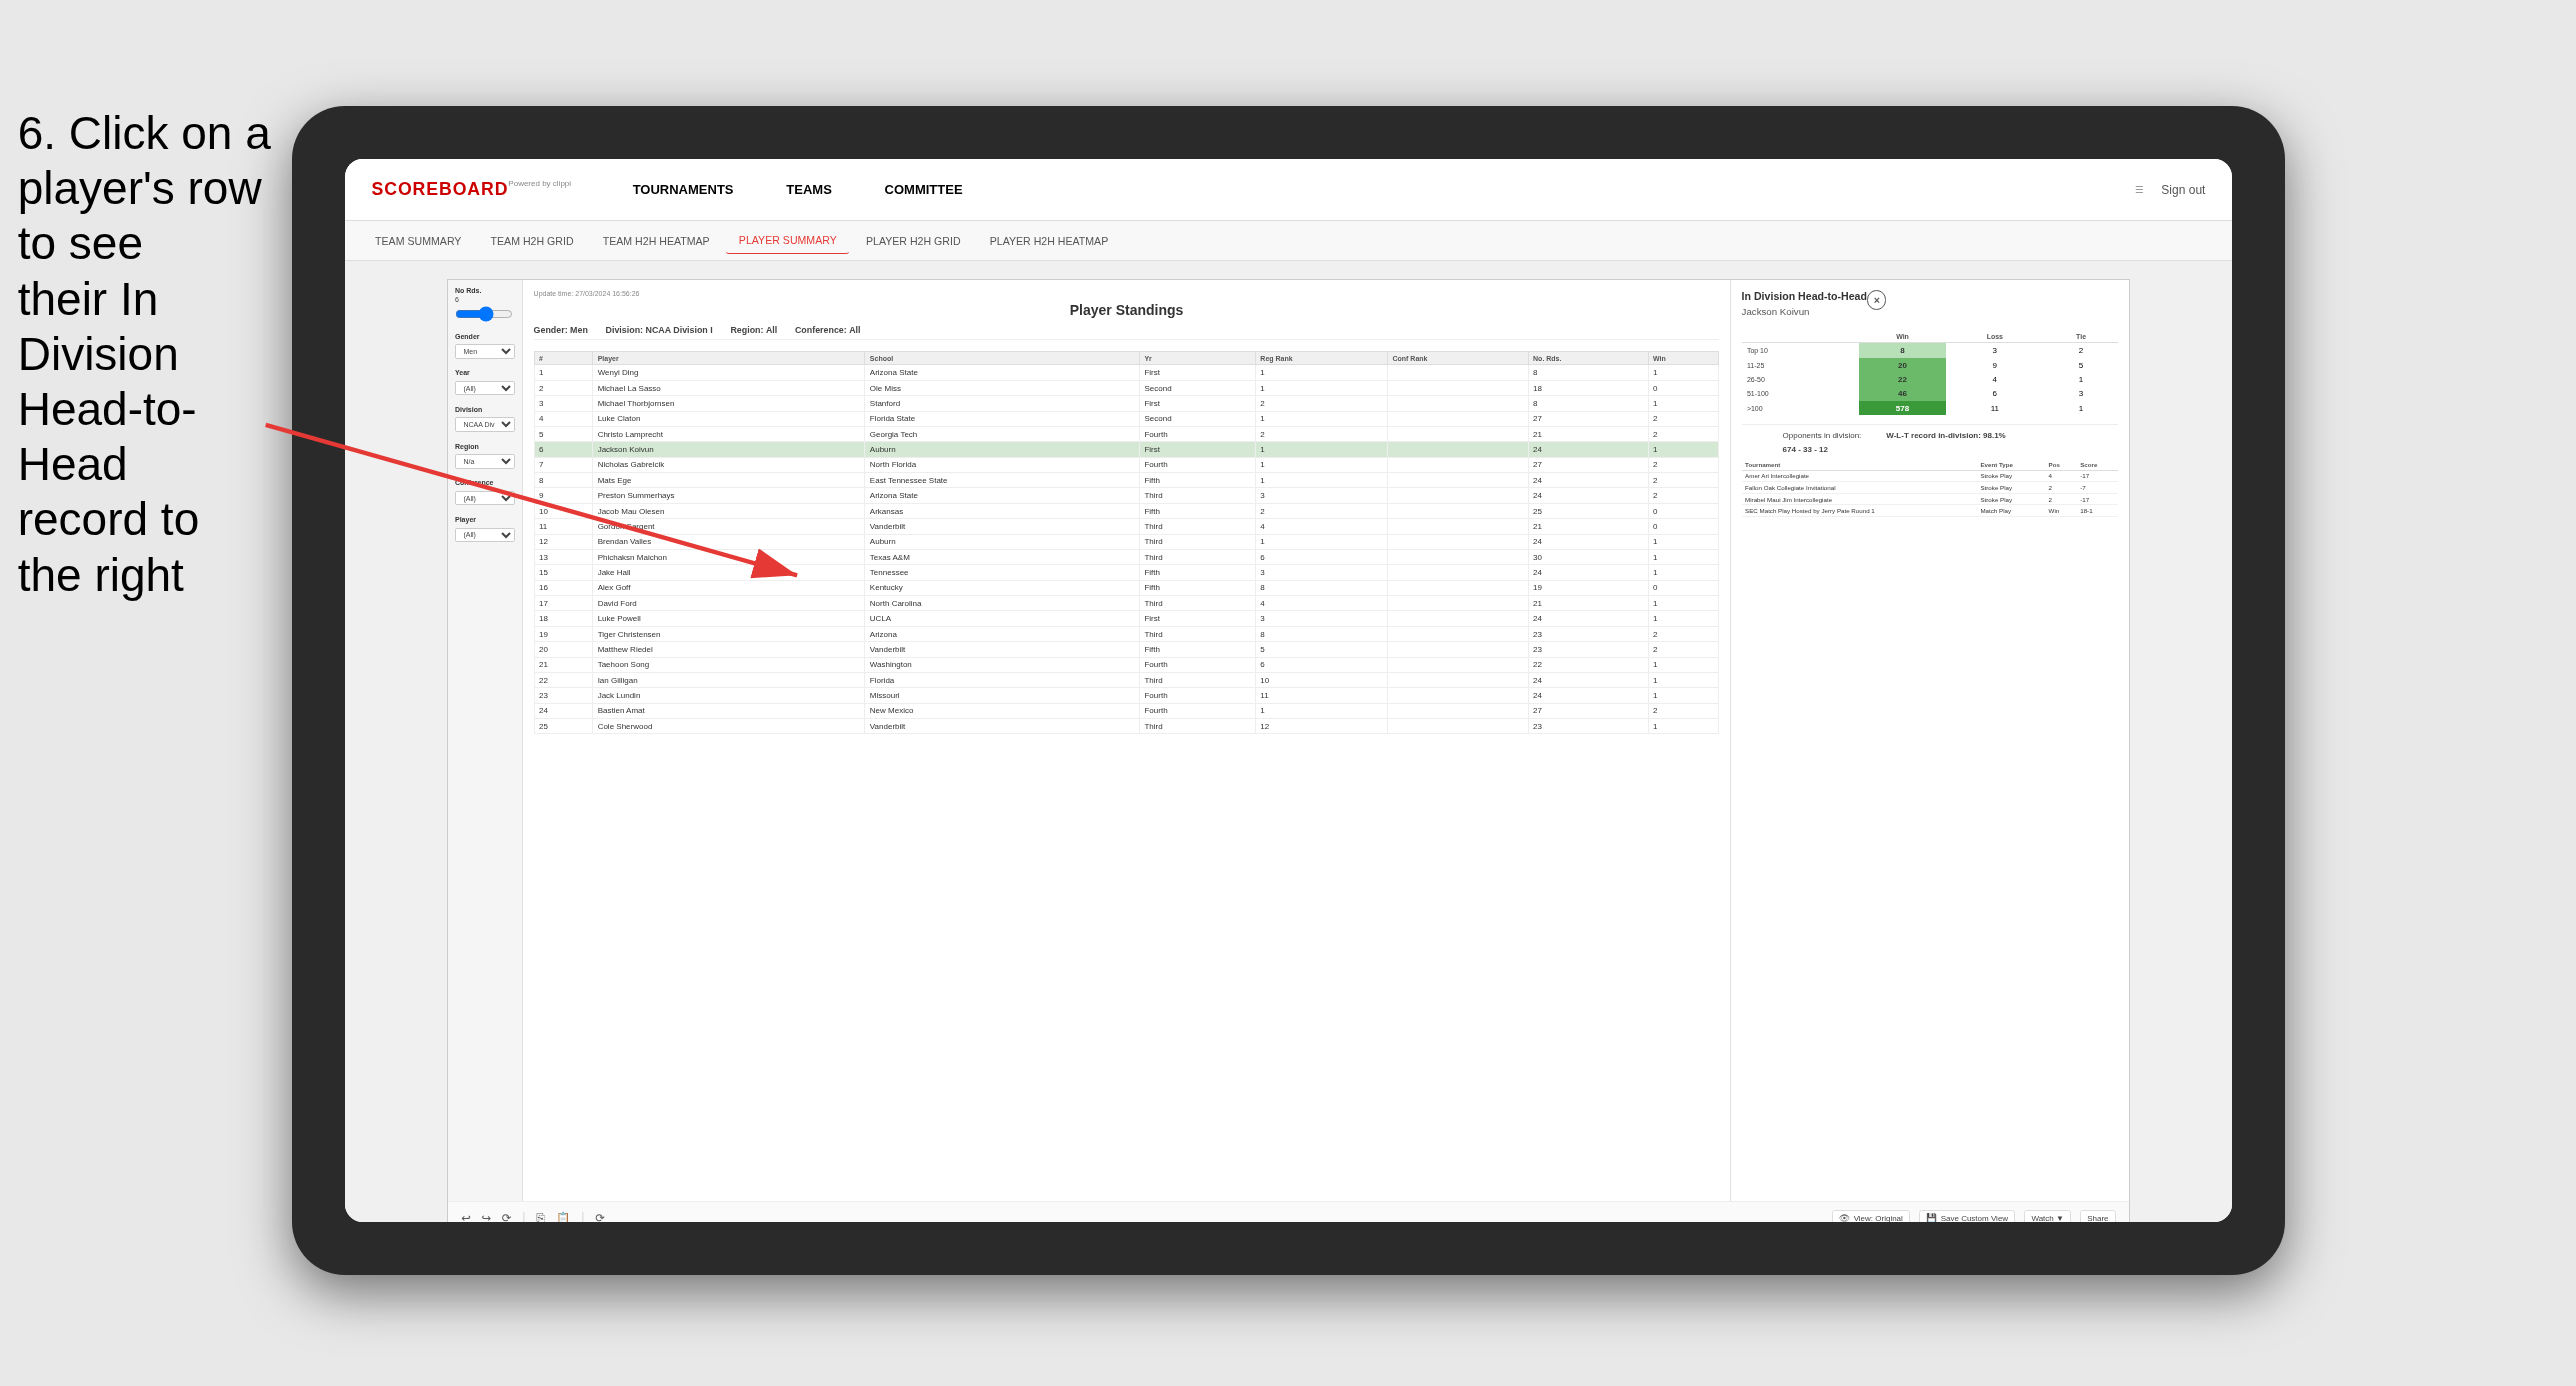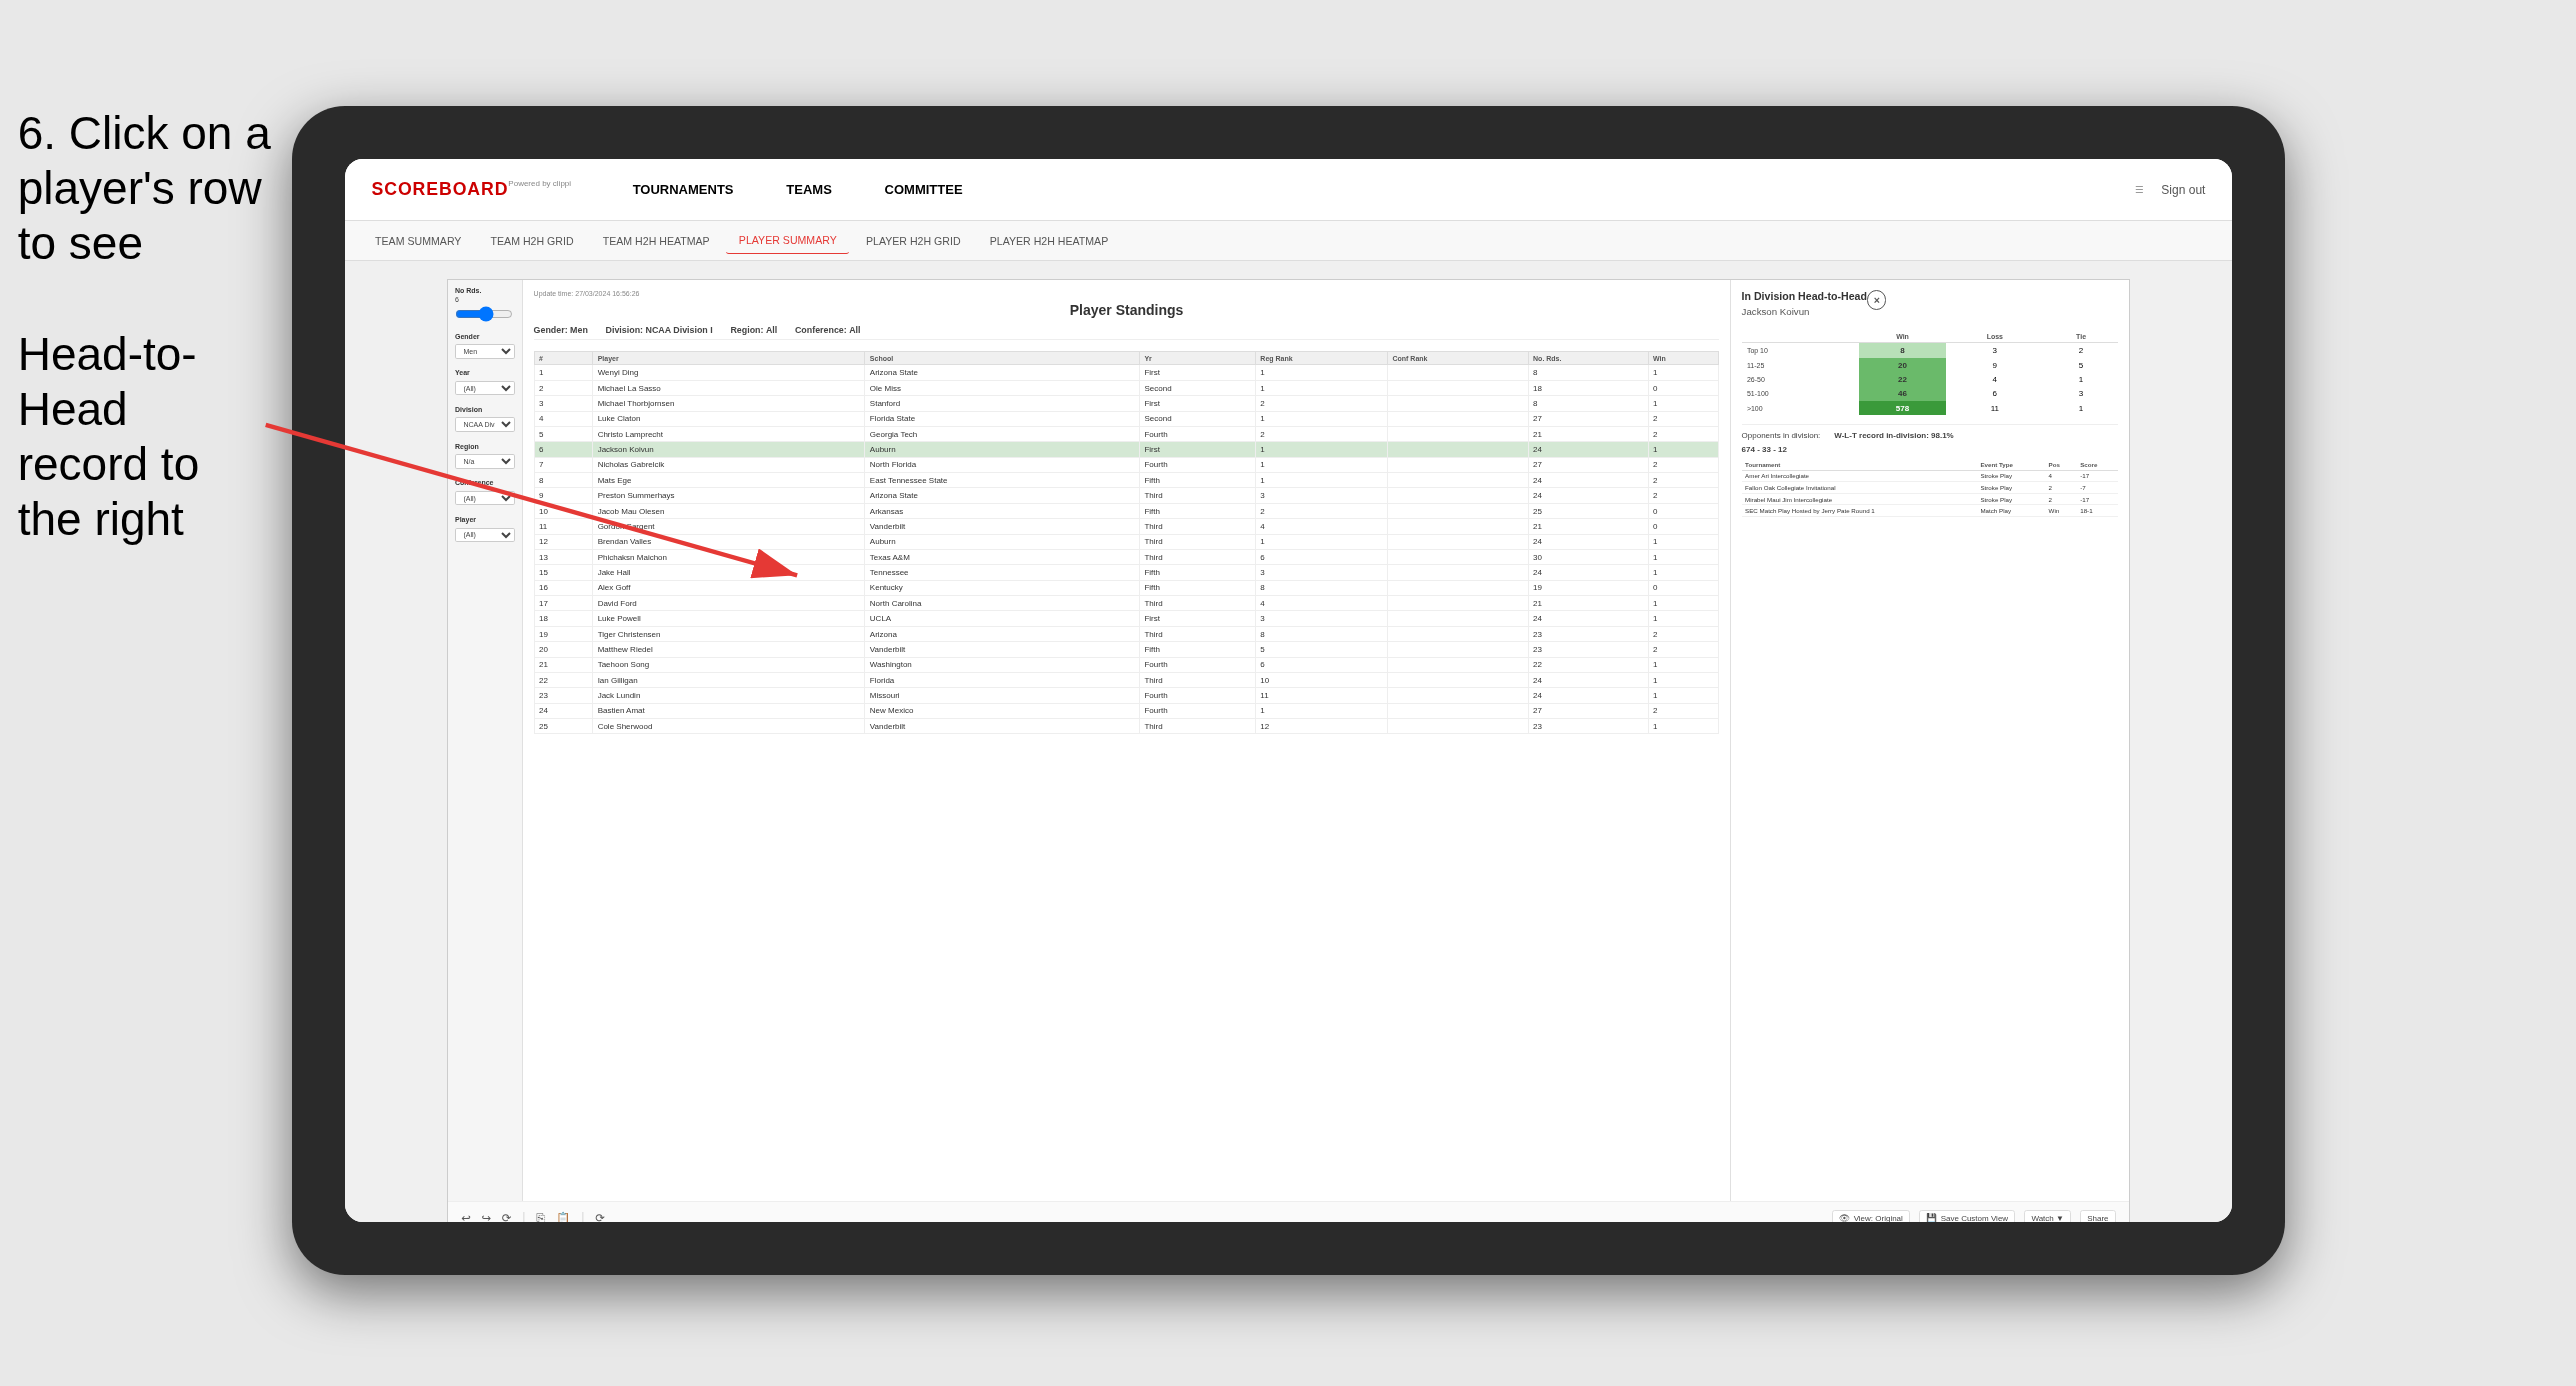--- a/index.html
+++ b/index.html
@@ -311,24 +311,25 @@
     }
 
     .h2h-divider {
       border-top: 0.9px solid #eee;
       padding-top: 5.3px;
       margin-top: 5.3px;
     }
 
     .h2h-stats-row {
       display: flex;
-      gap: 14px;
+      gap: 25px;
       font-size: 8px;
       color: #444;
       margin-bottom: 5.3px;
+      margin-left: 41px;
     }
 
     .h2h-stats-row span { font-weight: bold; }
 
     
     .tournament-table {
       width: 100%;
       border-collapse: collapse;
       font-size: 7px;
     }
@@ -412,21 +413,21 @@
       color: #888;
       margin-bottom: 4.4px;
     }
   </style>
 </head>
 <body>
 
 <div class="instruction-text">
   <span>6. Click on a</span><br>
   <span>player's row to see</span><br>
-  <br>
+  <span>their In Division</span><br>
   <span>Head-to-Head</span><br>
   <span>record to the right</span>
 </div>
 
 <svg style="position:absolute;left:248px;top:407px;width:620px;height:195px;pointer-events:none;z-index:100;" viewBox="0 0 700 220">
   <defs>
     <marker id="arrowhead" markerWidth="10" markerHeight="7" refX="10" refY="3.5" orient="auto">
       <polygon points="0 0, 10 3.5, 0 7" fill="#e53935"></polygon>
     </marker>
   </defs>

